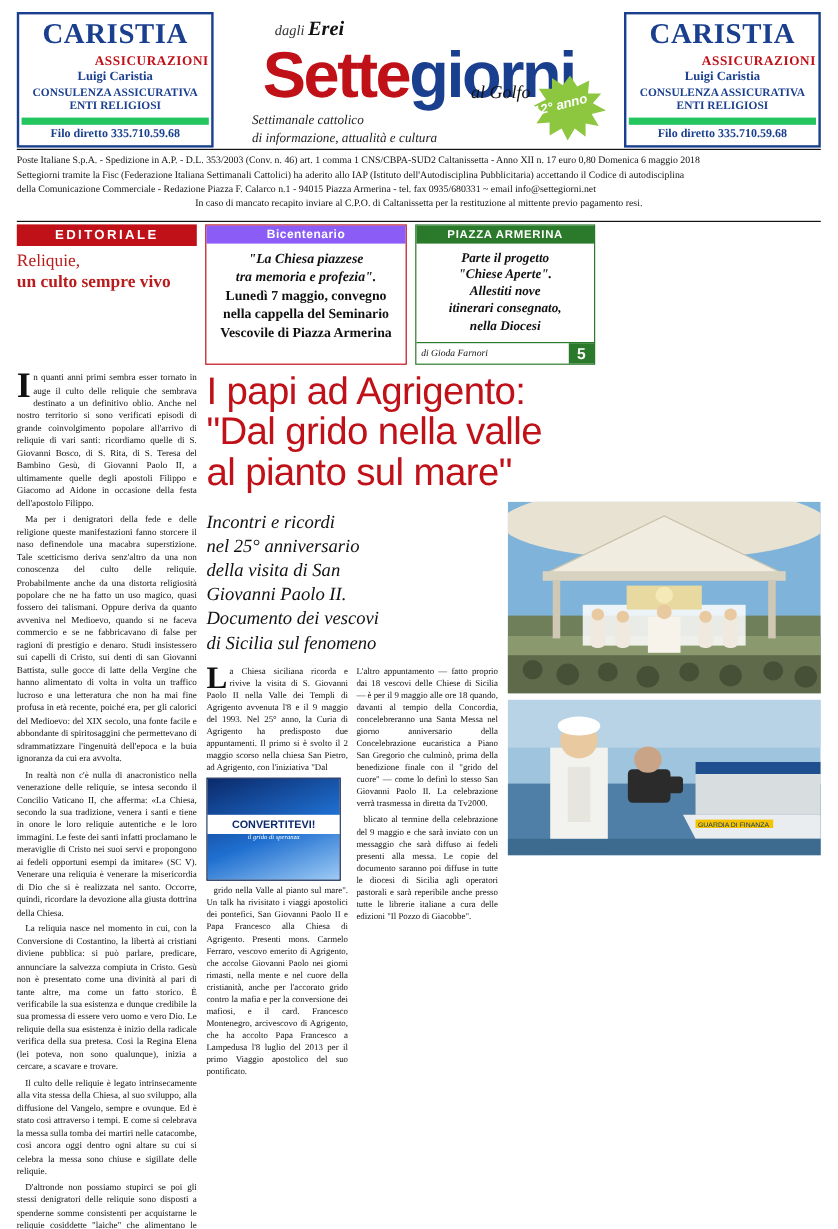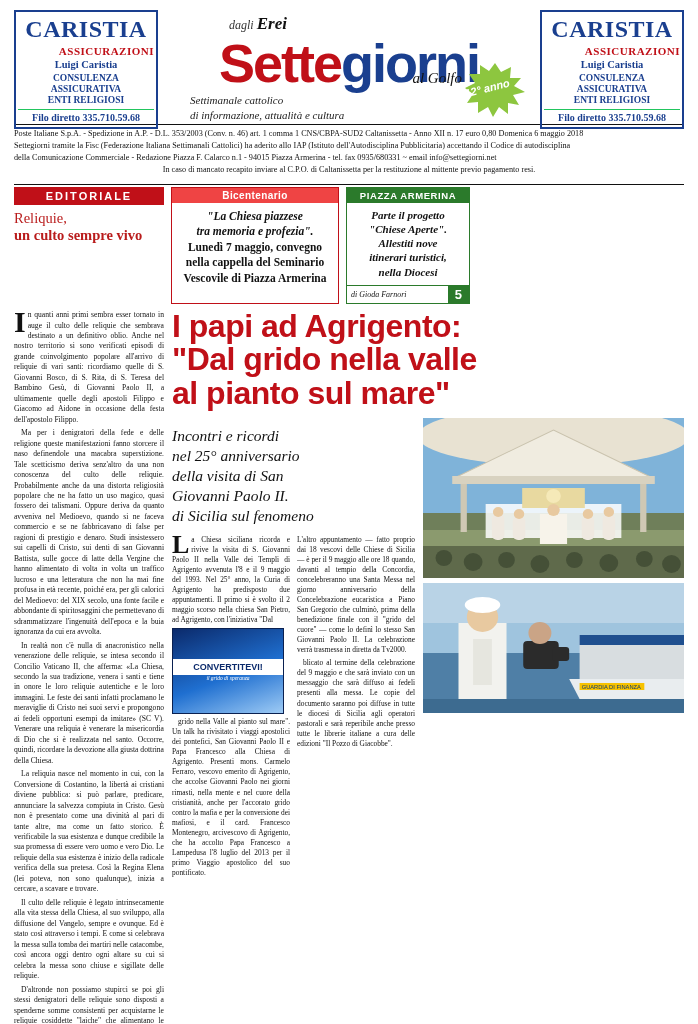--- a/index.html
+++ b/index.html
@@ -10,29 +10,29 @@
     font-family: "Liberation Serif", serif;
     color: #1a1a1a;
     overflow: hidden;
     position: relative;
   }
   .page { width:698px; height:1024px; position:relative; padding: 10px 14px 0 14px; }
 
   
   .masthead { display:flex; align-items:flex-start; justify-content:space-between; height:110px; }
   .ad-box {
-    width:144px; border:2px solid #1a3f8f; text-align:center; padding:4px 2px 3px 2px;
+    width:164px; border:2px solid #1a3f8f; text-align:center; padding:4px 2px 3px 2px;
     line-height:1.15;
   }
   .ad-title { font-family:"Liberation Serif", serif; font-size:24px; font-weight:bold; color:#1a3f8f; letter-spacing:0.5px; }
   .ad-sub { font-size:11px; font-weight:bold; color:#c01018; letter-spacing:0.5px; margin-top:1px;text-align:right;}
   .ad-name { font-size:10.5px; color:#1a3f8f; font-weight:bold; margin-top:2px;}
   .ad-line { font-size:9.5px; color:#1a3f8f; margin-top:2px; font-weight:bold;}
   .ad-line2 { font-size:9.5px; color:#1a3f8f; font-weight:bold;}
-  .ad-phone { font-size:10px; color:#1a3f8f; font-weight:bold; margin-top:3px; border-top:1px solid #22c55e; padding-top:2px;text-align:center;}
+  .ad-phone { font-size:10px; color:#1a3f8f; font-weight:bold; margin-top:3px; border-top:6px solid #22c55e; padding-top:2px;text-align:center;}
 
   .logo-area { flex:1; text-align:center; position:relative; padding:0 6px; }
   .dagli { font-size:12px; color:#333; font-style:italic; position:absolute; left:50%; margin-left:-120px; top:4px; }
   .dagli b { font-family:"Liberation Serif",serif; font-size:17px; font-style:italic; color:#111; }
   .logo-word { font-family:"Liberation Sans", sans-serif; font-weight:bold; font-size:54px; letter-spacing:-2px; line-height:0.95; margin-top:28px;}
   .logo-word .sette { color:#c01018; }
   .logo-word .giorni { color:#1a3f8f; }
   .algolfo { position:absolute; right:78px; top:60px; font-style:italic; font-size:15px; color:#111;}
   .tagline { font-size:11px; font-style:italic; color:#222; text-align:left; margin-left:26px; margin-top:4px; line-height:1.3;}
   .splat { position:absolute; right:14px; top:52px; width:62px; height:56px; }
@@ -44,45 +44,45 @@
   .colophon .c2 { text-align:center; }
 
   
   .topboxes { display:flex; gap:7px; margin-top:2px; }
   .box-editoriale { width:150px; }
   .bar-red { background:#c01018; color:#fff; text-align:center; font-family:"Liberation Sans",sans-serif; font-weight:bold; font-size:11px; letter-spacing:2px; padding:3px 0; }
   .edit-title { color:#b91c1c; font-size:14.5px; line-height:1.2; margin-top:5px; font-weight:normal;}
   .edit-title .l2 { font-weight:bold; }
 
   .box-bicent { width:168px; border:1px solid #c01018; padding:0 0 5px 0; }
-  .bic-head { background:#ef4444; color:#fff; text-align:center; font-family:"Liberation Sans",sans-serif; font-weight:bold; font-size:10px; padding:2px 0; letter-spacing:0.4px;}
+  .bic-head { background:#8b5cf6; color:#fff; text-align:center; font-family:"Liberation Sans",sans-serif; font-weight:bold; font-size:10px; padding:2px 0; letter-spacing:0.4px;}
   .bic-body { font-size:11.5px; text-align:center; line-height:1.35; padding:6px 6px 0 6px; font-weight:bold; font-style:italic; color:#111;}
   .bic-body .norm { font-style:normal; }
 
-  .box-piazza { width:124px; border:1px solid #2b7a2b; position:relative; }
+  .box-piazza { width:150px; border:1px solid #2b7a2b; position:relative; }
   .pz-head { background:#2b7a2b; color:#fff; text-align:center; font-family:"Liberation Sans",sans-serif; font-weight:bold; font-size:9.5px; padding:2px 0; letter-spacing:0.6px;}
   .pz-body { font-size:11px; text-align:center; line-height:1.3; padding:5px 5px 2px 5px; font-style:italic; font-weight:bold; color:#111;}
   .pz-foot { display:flex; justify-content:space-between; align-items:center; border-top:1px solid #2b7a2b; margin-top:4px; }
   .pz-author { font-size:8px; font-style:italic; padding:2px 4px; color:#111;}
   .pz-num { background:#2b7a2b; color:#fff; font-weight:bold; font-size:13px; padding:1px 7px; font-family:"Liberation Sans",sans-serif;}
 
   .box-notice { flex:1; text-align:center; font-size:11.5px; color:#1a3f8f; line-height:1.35; padding-top:2px;}
 
   
   .main { display:flex; gap:8px; margin-top:6px; }
   .col-left { width:150px; }
   .col-right { flex:1; }
 
   .editorial-body { column-count:1; font-size:7.6px; line-height:1.38; text-align:justify; hyphens:auto; color:#111; }
   .editorial-body p { margin:0 0 3px 0; text-indent:7px; }
   .editorial-body p.first { text-indent:0; }
   .dropcapI { float:left; font-size:30px; line-height:24px; font-weight:bold; padding-right:2px; }
 
   
-  .headline { color:#c01018; font-family:"Liberation Sans", sans-serif; font-weight:bold; font-size:32px; line-height:1.04; letter-spacing:-0.5px; }
+  .headline { color:#c01018; font-family:"Liberation Sans", sans-serif; font-weight:normal; font-size:32px; line-height:1.04; letter-spacing:-0.5px; }
   .sub-occhiello { font-family:"Liberation Serif",serif; font-style:italic; font-size:15.5px; line-height:1.3; color:#111; margin-top:8px; }
 
   .under { display:flex; gap:8px; margin-top:8px; }
   .textcols { width:243px; display:flex; gap:7px; }
   .tcol { width:118px; font-size:7.4px; line-height:1.36; text-align:justify; color:#111; }
   .tcol p { margin:0 0 3px 0; text-indent:6px; }
   .tcol p.first { text-indent:0; }
   .dropcapL { float:left; font-size:26px; line-height:20px; font-weight:bold; padding-right:2px; }
 
   .photos { flex:1; }
@@ -165,21 +165,21 @@
         <div class="norm">Vescovile di Piazza Armerina</div>
       </div>
     </div>
 
     <div class="box-piazza">
       <div class="pz-head">PIAZZA ARMERINA</div>
       <div class="pz-body">
         <div>Parte il progetto</div>
         <div>"Chiese Aperte".</div>
         <div>Allestiti nove</div>
-        <div>itinerari turistici,</div>
+        <div>itinerari consegnato,</div>
         <div>nella Diocesi</div>
       </div>
       <div class="pz-foot">
         <div class="pz-author">di Gioda Farnori</div>
         <div class="pz-num">5</div>
       </div>
     </div>
 
   </div>
 
@@ -204,20 +204,21 @@
         <div>al pianto sul mare"</div>
       </div>
 
       <div class="under">
         <div style="width:243px;">
           <div class="sub-occhiello">
             <div>Incontri e ricordi</div>
             <div>nel 25° anniversario</div>
             <div>della visita di San</div>
             <div>Giovanni Paolo II.</div>
+            <div>Documento dei vescovi</div>
             <div>di Sicilia sul fenomeno</div>
           </div>
 
           <div class="textcols" style="margin-top:8px;">
             <div class="tcol">
               <p class="first"><span class="dropcapL">L</span><span>a Chiesa siciliana ricorda e rivive la visita di S. Giovanni Paolo II nella Valle dei Templi di Agrigento avvenuta l'8 e il 9 maggio del 1993. Nel 25° anno, la Curia di Agrigento ha predisposto due appuntamenti. Il primo si è svolto il 2 maggio scorso nella chiesa San Pietro, ad Agrigento, con l'iniziativa "Dal</span></p>
 
               <div style="width:112px;height:86px;margin:2px 0 3px 0;background:linear-gradient(160deg,#0b2a6b,#1f6fd0 55%,#9ecbf5);position:relative;border:1px solid #0a2050;">
                 <div style="position:absolute;left:0;right:0;top:30px;background:#fff;color:#0b2a6b;font-family:'Liberation Sans',sans-serif;font-weight:bold;font-size:9px;text-align:center;padding:2px 0;">CONVERTITEVI!</div>
                 <div style="position:absolute;left:0;right:0;top:46px;color:#fff;font-size:5.5px;text-align:center;font-style:italic;">il grido di speranza</div>

